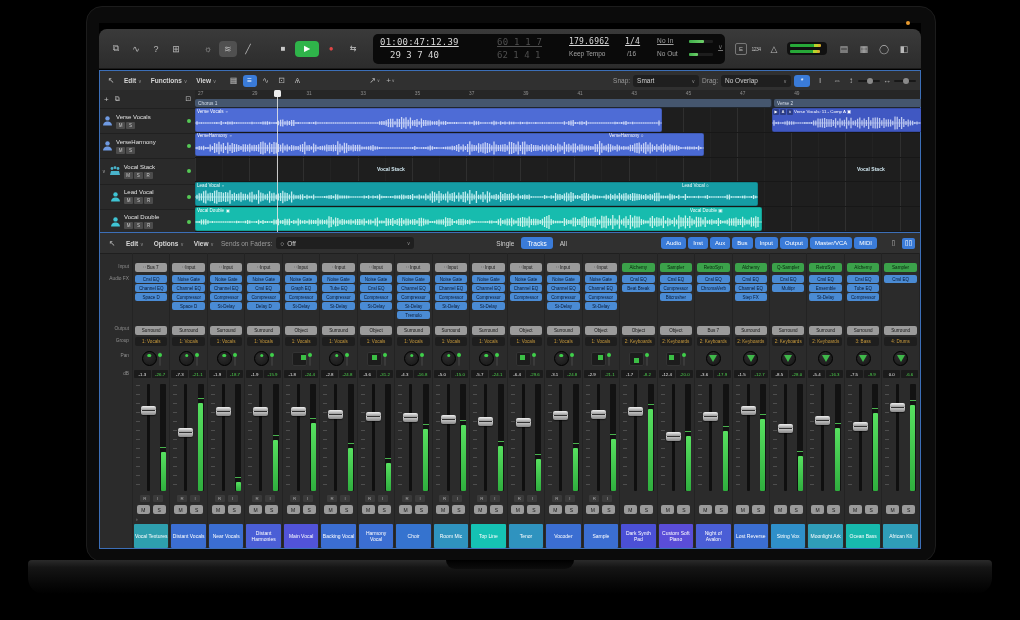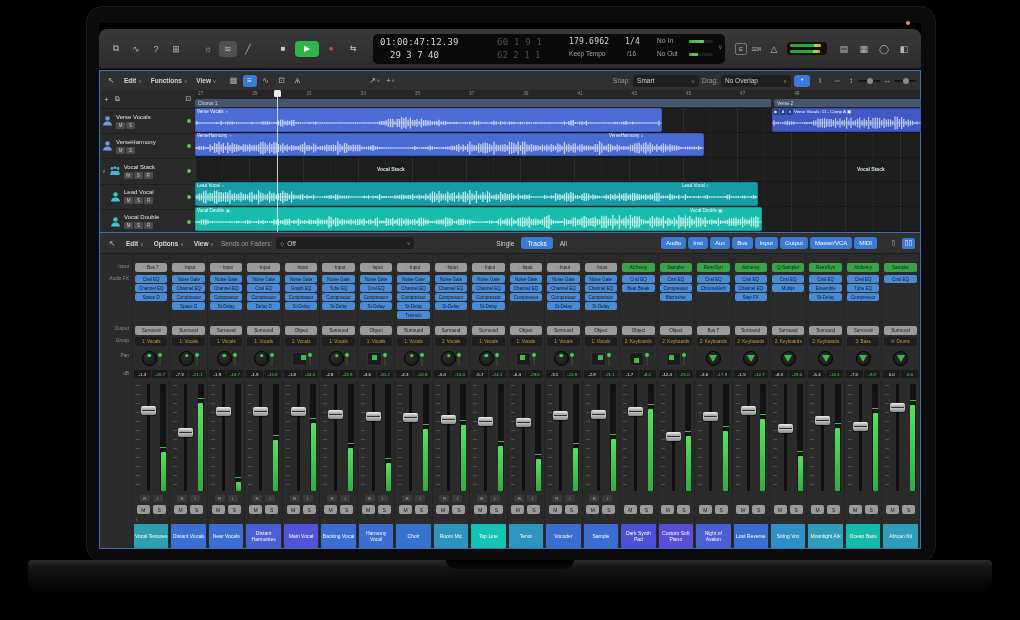--- a/index.html
+++ b/index.html
@@ -18,21 +18,21 @@
   .transport{position:absolute;left:0;top:6px;width:822px;height:40px;border-radius:8px 8px 0 0;
              background:linear-gradient(#3a3a3a,#2c2c2c);border-bottom:1px solid #1a1a1a;
              display:flex;align-items:center;padding:0 8px;box-sizing:border-box;gap:4px;}
   .tb-icon{color:#b9b9b9;font-size:9px;width:18px;height:16px;display:flex;align-items:center;justify-content:center;}
   .tb-icon.sel{background:#505050;border-radius:4px;}
   .tpt-btn{width:20px;height:16px;display:flex;align-items:center;justify-content:center;border-radius:4px;font-size:8px;color:#c9c9c9;}
   .tpt-btn.play{background:#2fb44a;color:#fff;width:24px;}
   .tpt-btn.rec{color:#e04545;}
   .lcd{width:352px;height:30px;background:#0a0a0a;border-radius:5px;margin:0 6px;position:relative;
        font-family:"DejaVu Sans Mono",monospace;color:#d8d8d8;flex:none;}
-  .lcd .r1{position:absolute;top:3px;font-size:9px;letter-spacing:.2px;}
+  .lcd .r1{position:absolute;top:3px;font-size:9px;letter-spacing:.2px;text-decoration:underline;}
   .lcd .r2{position:absolute;top:16px;font-size:9px;}
   .lcd .dim{color:#4f4f4f;}
   .lcd .small{font-family:"Liberation Sans",sans-serif;font-size:6.5px;color:#a2a2a2;}
   .cpu{position:absolute;width:24px;height:3px;background:#1d1d1d;border-radius:1px;}
   .cpu i{display:block;height:100%;background:linear-gradient(90deg,#3fae4a,#6fd06a);border-radius:1px;}
   .meter-pill{width:64px;height:13px;background:#101010;border-radius:4px;padding:2px 3px;box-sizing:border-box;
               display:flex;flex-direction:column;justify-content:space-between;}
   .meter-pill i{display:block;height:3px;border-radius:1px;background:linear-gradient(90deg,#27a838 0 76%,#b8d42c 76% 90%,#d8b02c 90% 100%);}
   .meter-pill i.b2{width:88%;}
   
@@ -155,22 +155,22 @@
         <span id="tp-buttons" style="display:flex;gap:2px;">
             <span class="tpt-btn ">■</span>
             <span class="tpt-btn play">▶</span>
             <span class="tpt-btn rec">●</span>
             <span class="tpt-btn ">⇆</span>
           </span>
 
         <div class="lcd">
           <span class="r1" style="left:7px">01:00:47:12.39</span>
           <span class="r2" style="left:17px">29 3 7  40</span>
-          <span class="r1 dim" style="left:124px">60 1 9   1</span>
-          <span class="r2 dim" style="left:124px">62 2 1   1</span>
+          <span class="r1 dim" style="left:124px">60 1 1   7</span>
+          <span class="r2 dim" style="left:124px">62 1 4   1</span>
           <span class="r1" style="left:196px;font-size:8px">179.6962</span>
           <span class="r2 small" style="left:196px">Keep Tempo</span>
           <span class="r1" style="left:252px;font-size:8px">1/4</span>
           <span class="r2 small" style="left:254px">/16</span>
           <span class="r1 small" style="left:284px">No In</span>
           <span class="r2 small" style="left:284px">No Out</span>
           <span class="cpu" style="left:316px;top:6px">
               <i id="cpu1" style="width: 62%;"></i>
             </span>
           <span class="cpu" style="left:316px;top:19px">

